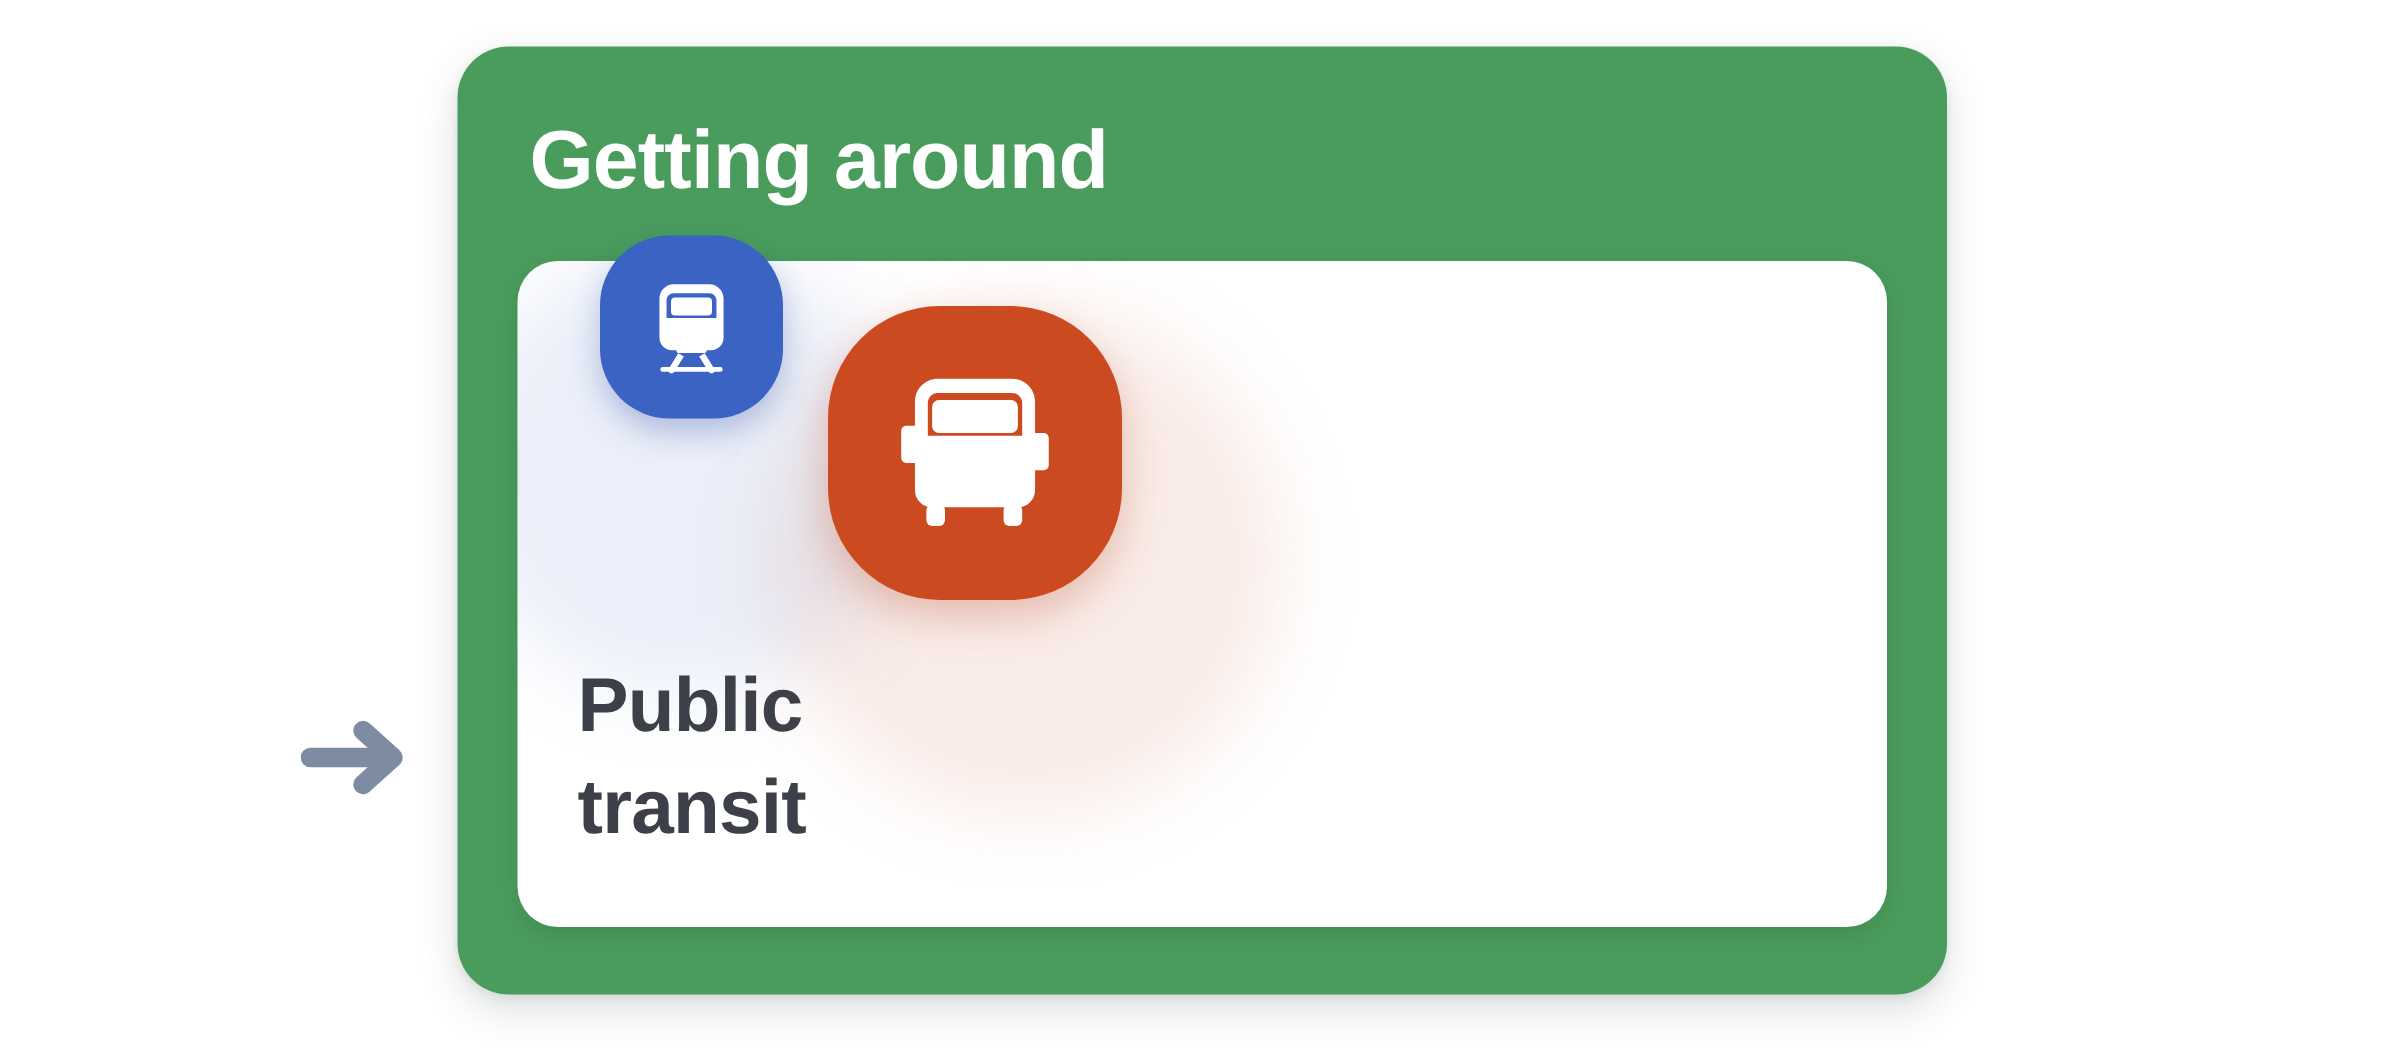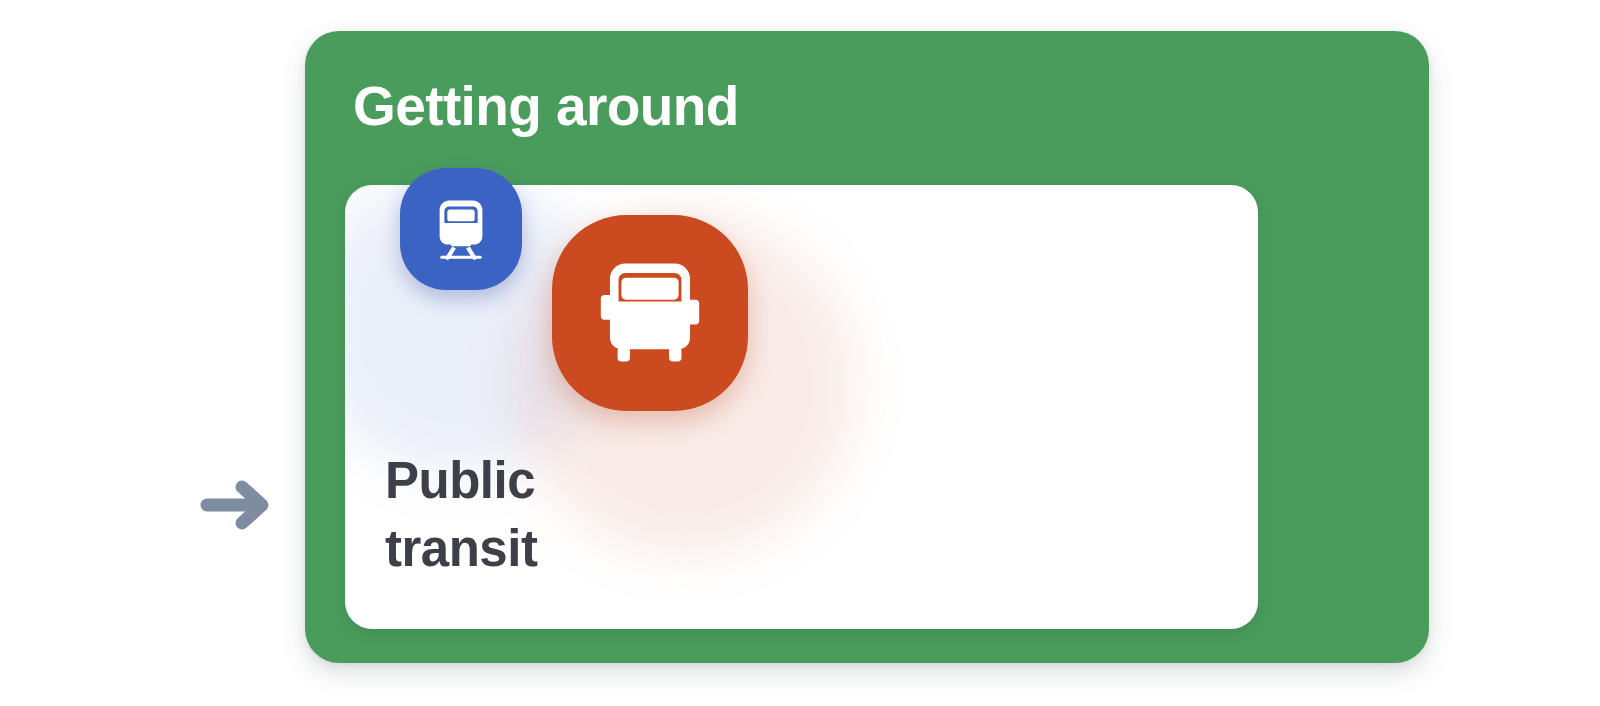--- a/index.html
+++ b/index.html
@@ -27,21 +27,21 @@
     top: 478px;
     width: 76px;
     height: 54px;
   }
 
   
   #section-panel {
     position: absolute;
     left: 305px;
     top: 31px;
-    width: 1124px;
+    width: 993px;
     height: 632px;
     background: #4a9c5c;
     border-radius: 34px;
     box-shadow: 0 10px 26px rgba(40,60,50,0.16),
                 0 2px 6px rgba(40,60,50,0.08);
   }
 
   #section-title {
     position: absolute;
     left: 48px;
@@ -51,21 +51,21 @@
     font-weight: bold;
     letter-spacing: -0.6px;
     line-height: 1;
     white-space: nowrap;
   }
 
   
   #card-row {
     position: absolute;
     left: 40px;
-    top: 154px;
+    top: 143px;
     width: 913px;
     height: 444px;
     display: flex;
     gap: 23px;
   }
 
   .tile-card {
     position: relative;
     flex: 1 1 0;
     border-radius: 27px;

